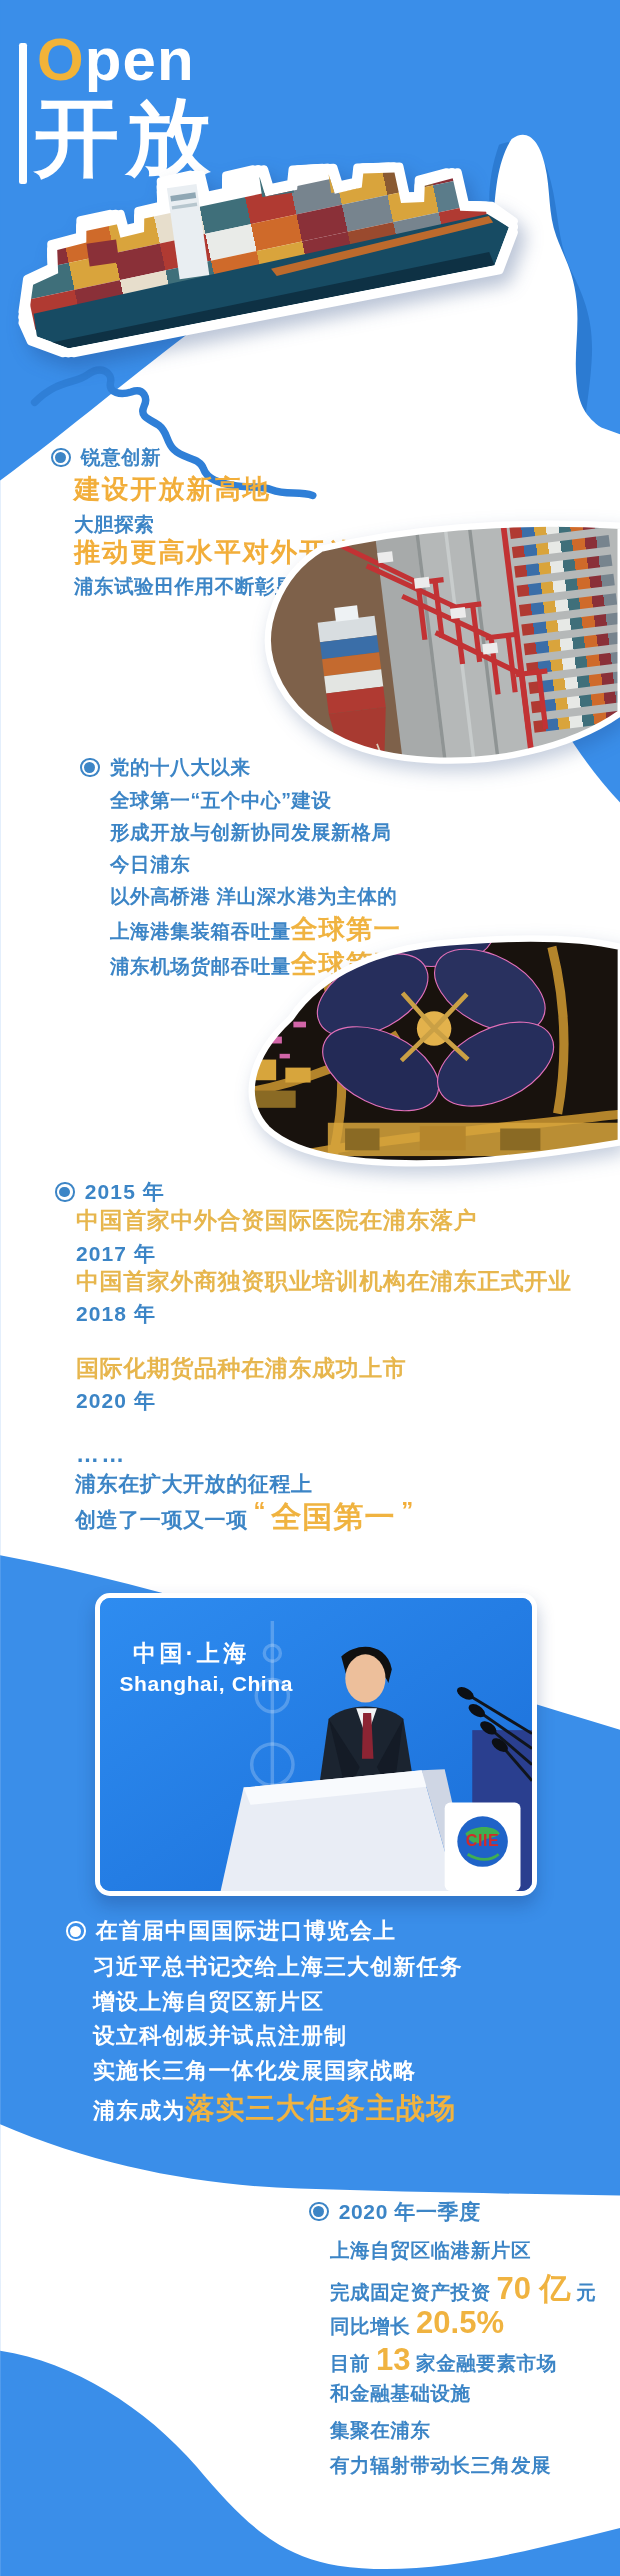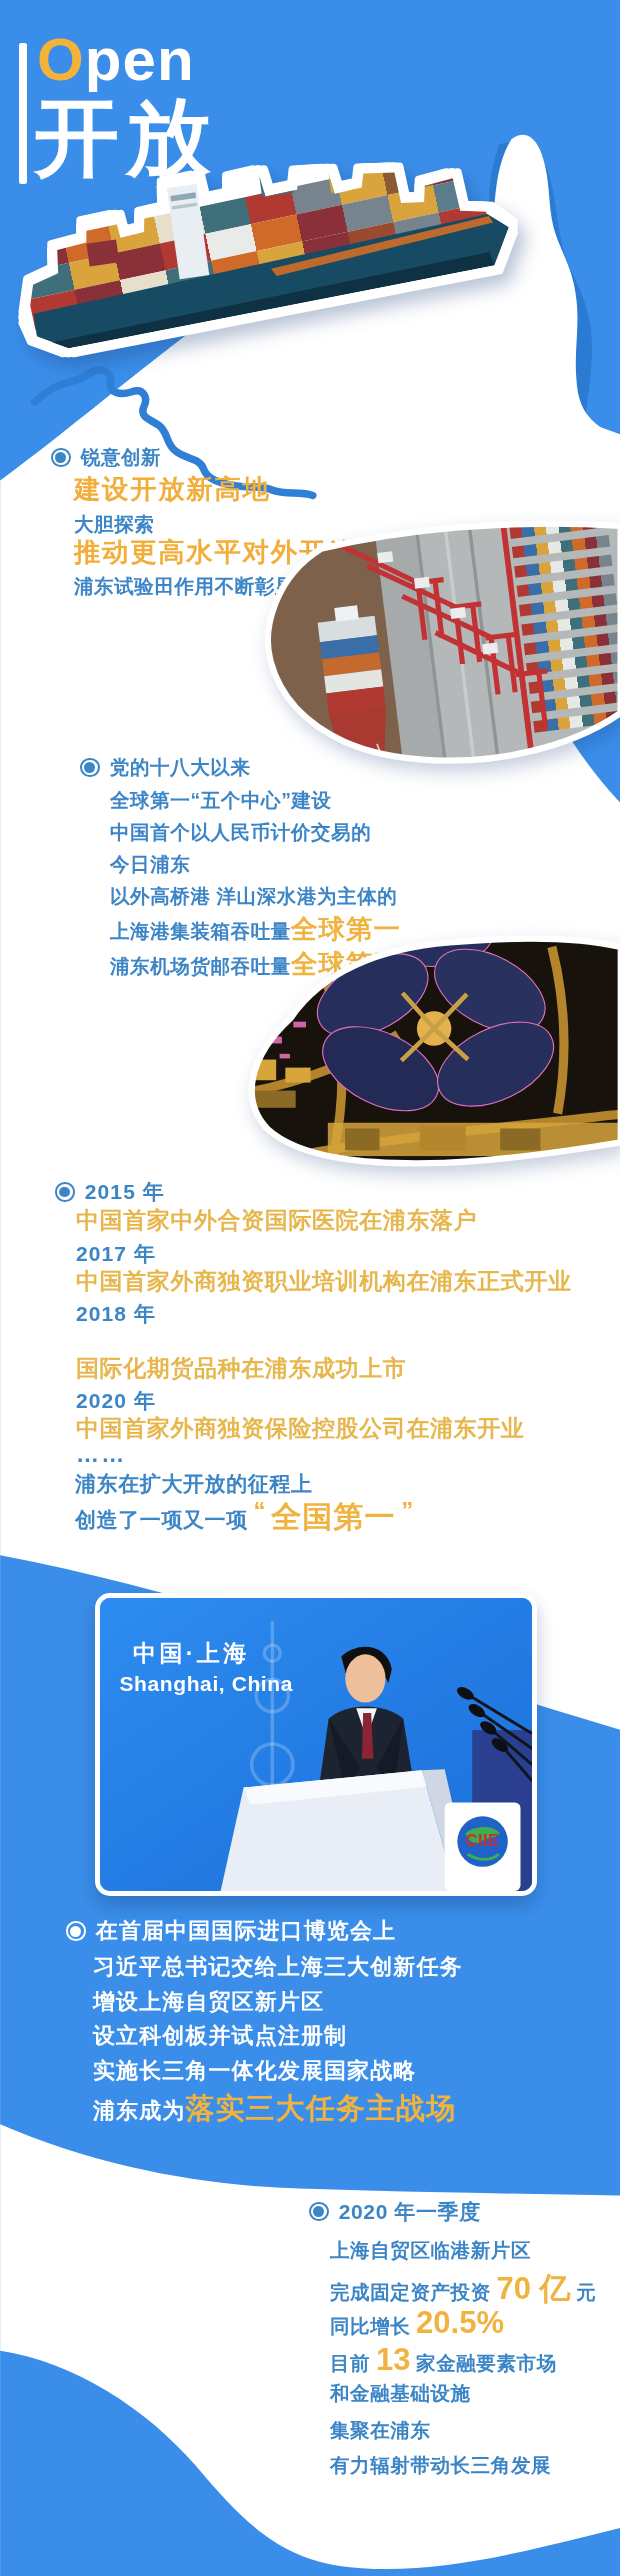--- a/index.html
+++ b/index.html
@@ -270,21 +270,21 @@
     </g>
     <path d="M118,64 C260,30 440,12 640,24 L640,350 C592,384 540,404 478,418 C368,444 238,436 158,400
              C90,368 46,320 30,260 C14,202 40,112 118,64 Z" fill="none" stroke="#ffffff" stroke-width="11"></path>
   </svg>
 
   <div class="row" style="left:80px;top:756px">
     <span class="ring"></span>
     <span class="reg">党的十八大以来</span>
   </div>
   <div class="abs reg" style="left:110px;top:789px">全球第一“五个中心”建设</div>
-  <div class="abs reg" style="left:110px;top:821px">中国首个以人民币计价交易的</div>
+  <div class="abs reg" style="left:110px;top:821px">形成开放与创新协同发展新格局</div>
   <div class="abs reg" style="left:110px;top:853px">今日浦东</div>
   <div class="abs reg" style="left:110px;top:885px">以外高桥港 洋山深水港为主体的</div>
   <div class="brow" style="left:110px;top:912px">
     <span class="reg">上海港集装箱吞吐量</span>
       <span class="big">全球第一</span>
   </div>
   <div class="brow" style="left:110px;top:947px">
     <span class="reg">浦东机场货邮吞吐量</span>
       <span class="big">全球第三</span>
   </div>
@@ -338,21 +338,20 @@
   <div class="row" style="left:55px;top:1178px">
     <span class="ring"></span>
     <span class="year">2015 年</span>
   </div>
   <div class="abs tly" style="left:76px;top:1207px">中国首家中外合资国际医院在浦东落户</div>
   <div class="abs year" style="left:76px;top:1240px">2017 年</div>
   <div class="abs tly" style="left:76px;top:1268px">中国首家外商独资职业培训机构在浦东正式开业</div>
   <div class="abs year" style="left:76px;top:1300px">2018 年</div>
   <div class="abs tly" style="left:76px;top:1355px">国际化期货品种在浦东成功上市</div>
   <div class="abs year" style="left:76px;top:1387px">2020 年</div>
-  <div class="abs tly" style="left:76px;top:1415px">中国首家外商独资保险控股公司在浦东开业</div>
   <div class="abs dots" style="left:76px;top:1441px">……</div>
   <div class="abs reg" style="left:75px;top:1471px;font-size:21px">浦东在扩大开放的征程上</div>
   <div class="brow" style="left:75px;top:1497px">
     <span class="reg" style="font-size:21px">创造了一项又一项</span>
       <span class="q">“</span>
       <span class="big" style="font-size:30px">全国第一</span>
       <span class="q">”</span>
   </div>
 
   <div id="frame">

